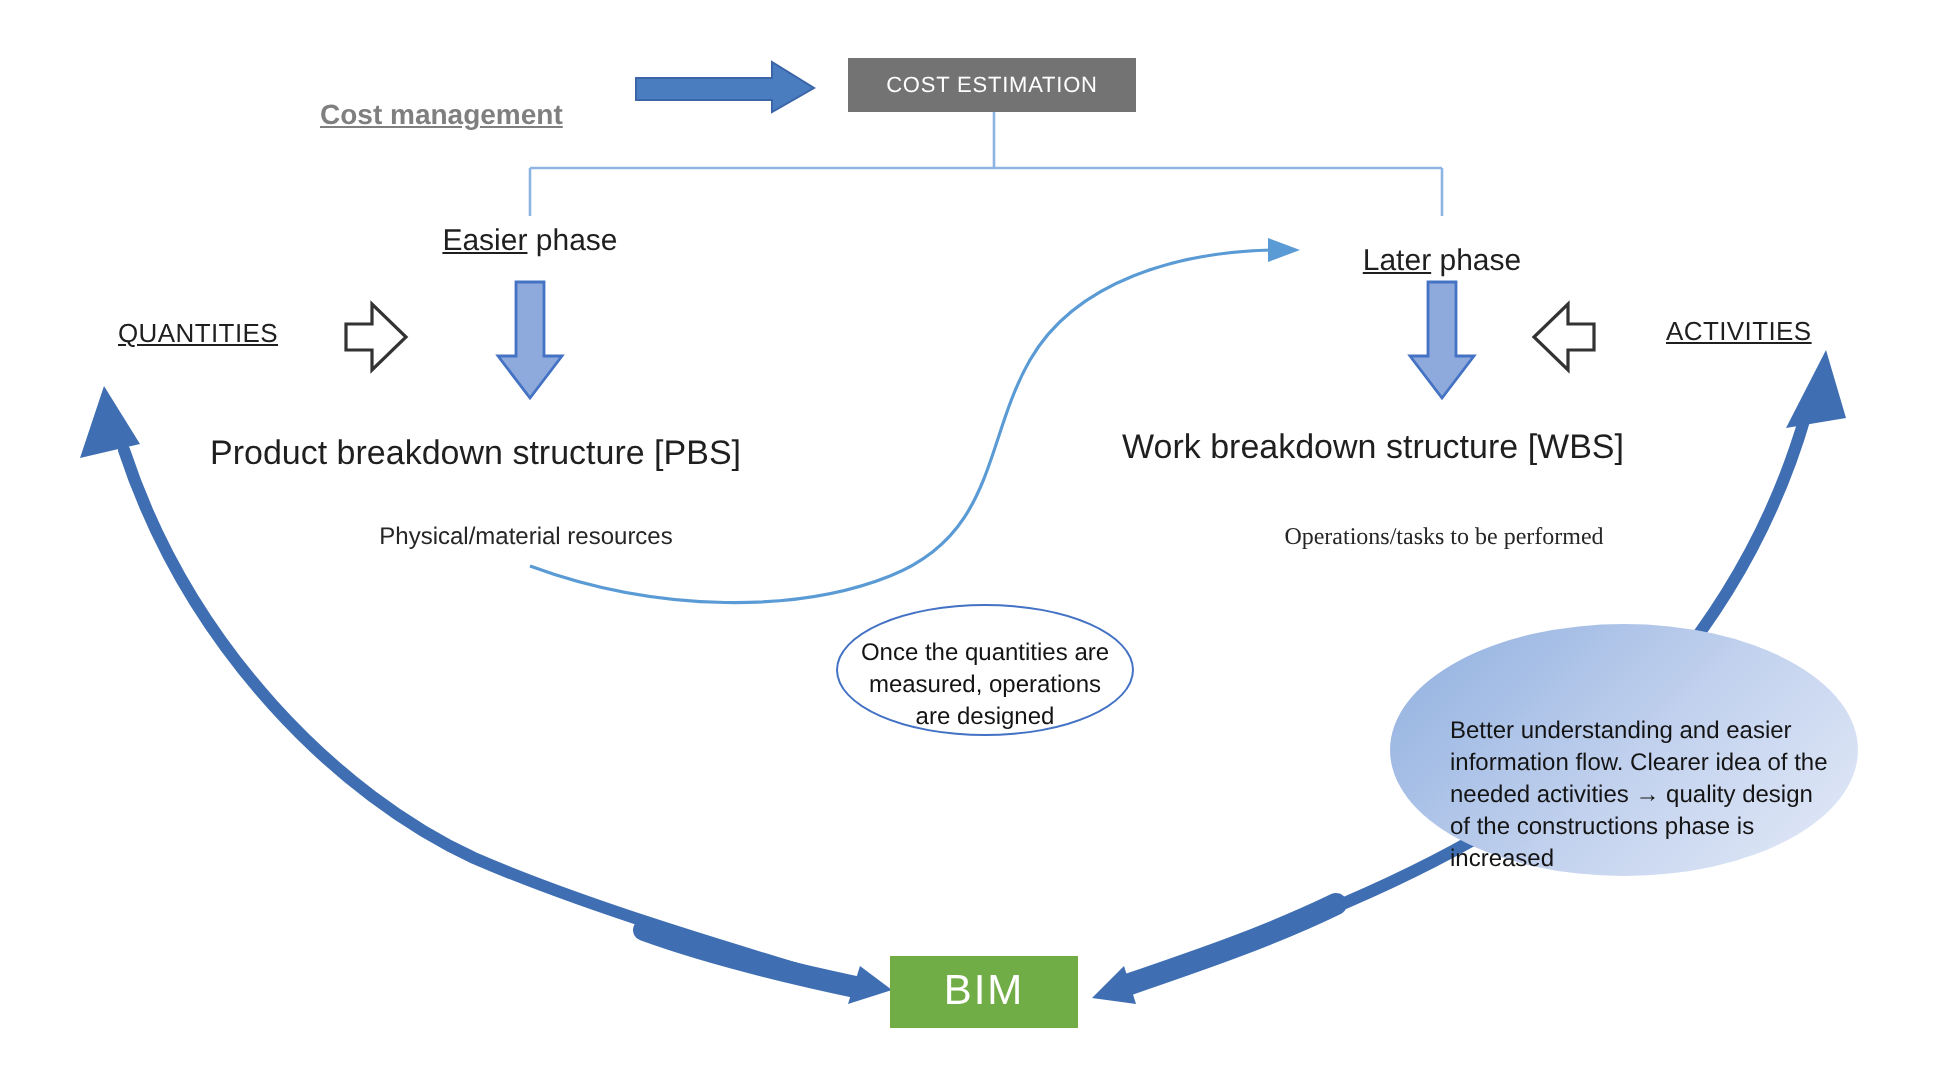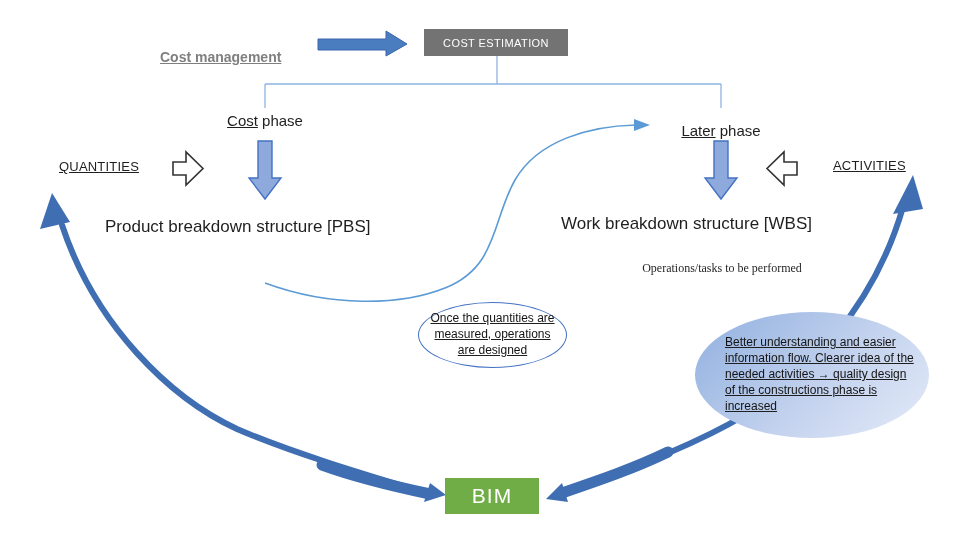--- a/index.html
+++ b/index.html
@@ -15,23 +15,22 @@
   .est-box{
     width:144px;height:27px;background:#737373;color:#ffffff;
     display:flex;align-items:center;justify-content:center;
     font-size:11px;letter-spacing:0.4px;z-index:2;
   }
   .phase{font-size:15px;text-align:center;width:140px;}
   .side-label{font-size:13px;text-decoration:underline;letter-spacing:0.2px;}
   .structure{font-size:17px;text-align:left;width:320px;}
   .sub{font-size:12px;text-align:center;width:220px;color:#262626;}
   .bubble{
-    border-radius:50%;z-index:2;display:flex;align-items:center;
+    border-radius:50%;z-index:2;display:flex;align-items:flex-end;
     background:linear-gradient(135deg,#8fafdf 0%,#c3d2ee 55%,#e4ebf8 100%);
-    text-decoration:underline;
   }
   .bubble .btxt{font-size:12px;line-height:1.33;color:#141414;}
   .bubble.center-b{
     background:#ffffff;border:1.5px solid #4472c4;justify-content:center;
   }
   .bubble.center-b .btxt{text-align:center;}
   .bim-box{
     width:94px;height:36px;background:#70ad47;color:#ffffff;
     display:flex;align-items:center;justify-content:center;
     font-size:21px;z-index:2;letter-spacing:1px;
@@ -79,35 +78,36 @@
       <polygon points="562,483 546,499 568,502" fill="#3f6fb2"></polygon>
       <polygon points="913,175 893,214 923,209" fill="#3f6fb2"></polygon>
     </g>
   </svg>
 
   <div class="abs txt gray-label" style="left:160px;top:33px;margin-top:16px;">Cost management</div>
 
   <div class="abs est-box" style="left:424px;top:29px;">COST ESTIMATION</div>
 
   <div class="abs txt phase" style="left:195px;top:112px;">
-    <span class="u">Cost</span><span> phase</span>
+    <span class="u">Easier</span><span> phase</span>
   </div>
 
   <div class="abs txt phase" style="left:651px;top:122px;">
     <span class="u">Later</span><span> phase</span>
   </div>
 
   <div class="abs txt side-label" style="left:59px;top:159px;">QUANTITIES</div>
 
   <div class="abs txt side-label" style="left:833px;top:158px;">ACTIVITIES</div>
 
   <div class="abs txt structure" style="left:105px;top:217px;">Product breakdown structure [PBS]</div>
 
   <div class="abs txt structure" style="left:561px;top:214px;">Work breakdown structure [WBS]</div>
 
+  <div class="abs txt sub" style="left:153px;top:261px;">Physical/material resources</div>
 
   <div class="abs txt sub" style="left:612px;top:261px;font-family:Liberation Serif, serif;">Operations/tasks to be performed</div>
 
 
   <div class="abs bubble center-b" style="left:418px;top:302px;width:147px;height:64px;">
     <div class="btxt" style="width:135px;">Once the quantities are measured, operations are designed</div>
   </div>
 
   <div class="abs bubble" style="left:695px;top:312px;width:234px;height:126px;">
     <div class="btxt" style="margin-left:30px;width:190px;">Better understanding and easier information flow. Clearer idea of the needed activities → quality design of the constructions phase is increased</div>

